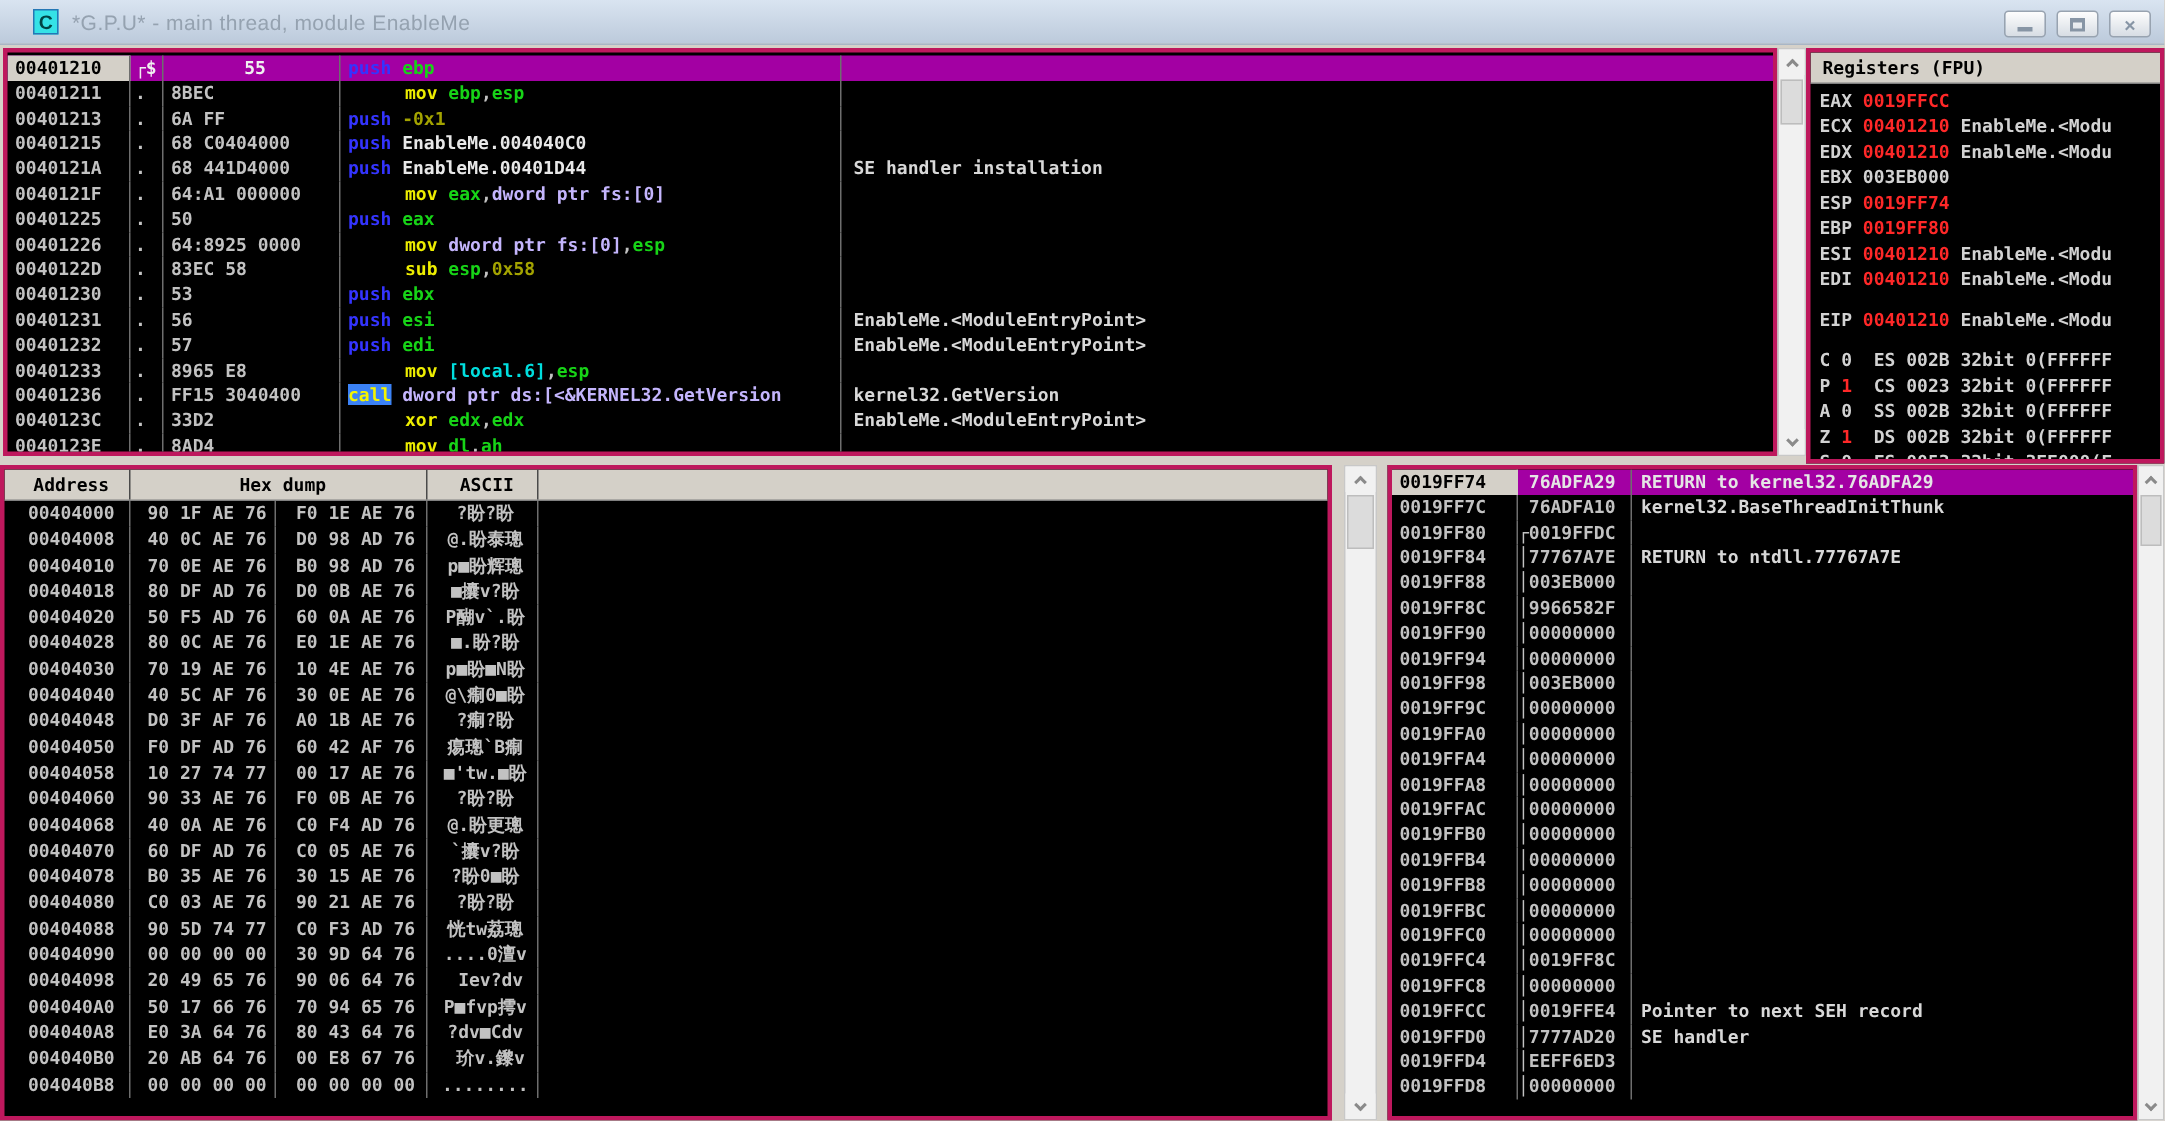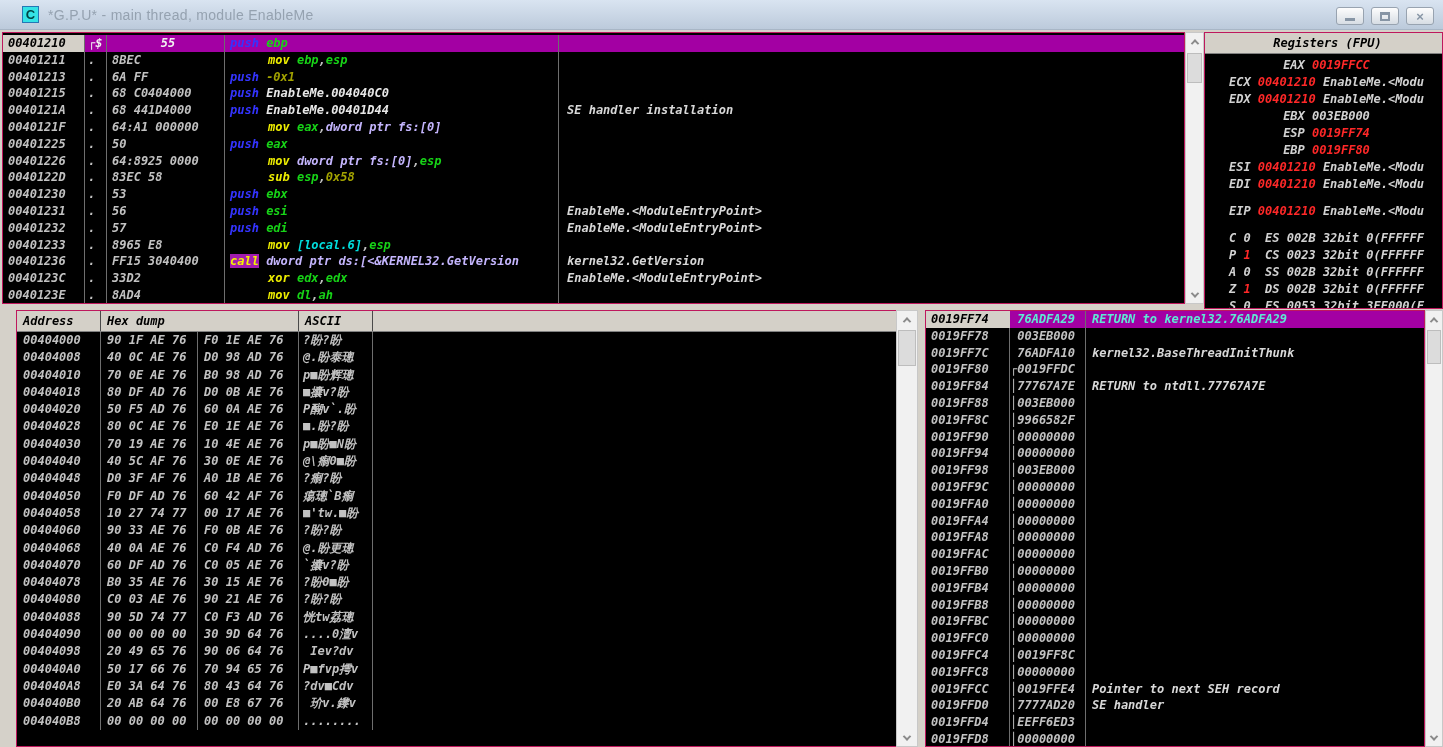--- a/index.html
+++ b/index.html
@@ -14,21 +14,21 @@
     color:#044; font-weight:bold; font-size:13px; text-align:center; line-height:15px; }
   .title-text { margin-left:9px; color:#95a2b0; font-size:14px; letter-spacing:0.3px; }
   .win-buttons { position:absolute; right:9px; top:7px; display:flex; gap:7px; }
   .win-btn { width:28px; height:18px; background:linear-gradient(#fdfdfd,#d7dde4); border:1px solid #98a3b0;
     border-radius:3px; display:flex; align-items:center; justify-content:center; color:#8795a5;
     font-size:13px; font-weight:bold; line-height:1; }
   .glyph-min { display:block; width:10px; height:3px; background:#8795a5; margin-top:7px; }
   .glyph-max { display:block; width:10px; height:9px; border:2px solid #8795a5; border-top-width:3px; }
 
   
-  .pane { position:absolute; background:#000; border:1px solid #be185d; overflow:hidden;font-style:italic; }
+  .pane { position:absolute; background:#000; border:3px solid #be185d; overflow:hidden; }
   .pane-header { background:#d4d0c8; color:#000; font-weight:bold; font-size:12px; height:21px;
     line-height:20px; border-bottom:1px solid #808080; white-space:pre; }
 
   
   .vscroll { position:absolute; background:#f1f1f1; border:1px solid #c8c8c8; }
   .sb-btn { position:absolute; left:0; width:100%; height:17px; background:#f1f1f1;
     display:flex; align-items:center; justify-content:center; }
   .sb-up { top:0; } .sb-down { bottom:0; }
   .chev { display:block; width:6px; height:6px; border-left:2px solid #8a8a8a; border-top:2px solid #8a8a8a; }
   .chev.up { transform:rotate(45deg) translate(1px,1px); }
@@ -42,39 +42,39 @@
   .drow.hl { background:#a300a3; color:#f0f0f0; }
   .c-addr { width:82px; padding-left:5px; flex:none; border-right:1px solid #6e6e6e; }
   .cell-hl { background:#d4d0c8; color:#000; }
   .c-dec { width:22px; padding-left:3px; flex:none; border-right:1px solid #6e6e6e; }
   .c-bytes { width:118px; padding-left:5px; flex:none; border-right:1px solid #6e6e6e; overflow:hidden; }
   .c-ins { width:334px; padding-left:5px; flex:none; border-right:1px solid #6e6e6e; overflow:hidden; }
   .c-com { flex:1; padding-left:8px; color:#d8d8d8; overflow:hidden; }
   .kb { color:#3434ff; } .ky { color:#eded00;padding-left:38px; } .kg { color:#17d417; }
   .km { color:#c4b5fd; } .ko { color:#a3a300; } .kw { color:#e8e8e8; }
   .kc { color:#00dede; } .ks { color:#c2c2c2; }
-  .kr { color:#f4f400; background:#a21caf; }
+  .kr { color:#f4f400; background:#3b82f6; }
   .drow.hl .ks, .drow.hl .c-bytes { color:#f0f0f0;text-align:center; }
 
   #disasm-sb { left:1185px; top:32px; width:19px; height:272px; }
   #regs-sb-thumb { top:20px; height:30px; }
 
   
-  #registers { left:1204px; top:32px; width:239px; height:277px;text-align:center; }
+  #registers { left:1204px; top:32px; width:239px; height:277px; }
   #registers .pane-header { padding-left:8px; }
   #reg-body { padding:3px 0 0 6px; }
   .reg-row { height:17px; line-height:17px; font-size:12px; font-weight:bold; white-space:pre; color:#d2d2d2; overflow:hidden; }
   .reg-name { color:#d2d2d2; }
   .reg-val { color:#d2d2d2; } .reg-val.red { color:#ff2828; }
   .reg-com { color:#d2d2d2; }
   .reg-gap { height:10px; }
   .flag-val.red { color:#ff2828; }
 
   
-  #hexdump { left:16px; top:310px; width:888px; height:437px; }
+  #hexdump { left:0; top:310px; width:888px; height:437px;text-align:center; }
   .hd-hrow { display:flex; }
   .hd-hcell { border-right:1px solid #4a4a4a; padding-left:6px; }
   .hd-h-addr { width:84px; flex:none; }
   .hd-h-hex { width:198px; flex:none; }
   .hd-h-ascii { width:74px; flex:none; }
   .hd-h-rest { flex:1; border-right:none; }
   .hdrow { display:flex; height:17.3px; line-height:17.3px; font-size:12px; font-weight:bold; white-space:pre; color:#c2c2c2; }
   .hd-addr { width:84px; padding-left:6px; flex:none; border-right:1px solid #6e6e6e; }
   .hd-b1 { width:97px; padding-left:6px; flex:none; border-right:1px solid #6e6e6e; }
   .hd-b2 { width:101px; padding-left:6px; flex:none; border-right:1px solid #6e6e6e; }
@@ -83,21 +83,21 @@
   #hex-sb { left:896px; top:310px; width:22px; height:437px; }
   #hex-sb .sb-thumb { top:19px; height:36px; }
 
   
   #stack { left:925px; top:310px; width:500px; height:437px; }
   .strow { display:flex; height:16.8px; line-height:16.8px; font-size:12px; font-weight:bold; white-space:pre; color:#c2c2c2; }
   .st-addr { width:84px; padding-left:5px; flex:none; border-right:1px solid #6e6e6e; }
   .st-val { width:76px; flex:none; border-right:1px solid #6e6e6e; overflow:hidden; }
   .st-com { flex:1; padding-left:6px; color:#d8d8d8; overflow:hidden; }
   .strow.hl .st-addr { background:#d4d0c8; color:#000; border-right-color:#d4d0c8; }
-  .strow.hl .st-val, .strow.hl .st-com { background:#a300a3; color:#5eead4; }
+  .strow.hl .st-val, .strow.hl .st-com { background:#a300a3; color:#e5e5e5; }
   #stack-sb { left:1425px; top:310px; width:18px; height:437px; }
   #stack-sb .sb-thumb { top:19px; height:34px; }
 </style>
 </head>
 <body>
 
 <div id="win">
 
   <div id="titlebar">
     <span class="app-icon">C</span>
@@ -208,21 +208,20 @@
       </div>
     <div class="sb-thumb"></div>
     <div class="sb-btn sb-down">
         <i class="chev down"></i>
       </div>
   </div>
 
   <div id="stack" class="pane">
     <div id="stack-body">
         <div class="strow hl"><span class="st-addr">0019FF74</span><span class="st-val"> 76ADFA29</span><span class="st-com">RETURN to kernel32.76ADFA29</span></div>
-        <div class="strow"><span class="st-addr">0019FF78</span><span class="st-val"> 003EB000</span><span class="st-com"></span></div>
         <div class="strow"><span class="st-addr">0019FF7C</span><span class="st-val"> 76ADFA10</span><span class="st-com">kernel32.BaseThreadInitThunk</span></div>
         <div class="strow"><span class="st-addr">0019FF80</span><span class="st-val">┌0019FFDC</span><span class="st-com"></span></div>
         <div class="strow"><span class="st-addr">0019FF84</span><span class="st-val">│77767A7E</span><span class="st-com">RETURN to ntdll.77767A7E</span></div>
         <div class="strow"><span class="st-addr">0019FF88</span><span class="st-val">│003EB000</span><span class="st-com"></span></div>
         <div class="strow"><span class="st-addr">0019FF8C</span><span class="st-val">│9966582F</span><span class="st-com"></span></div>
         <div class="strow"><span class="st-addr">0019FF90</span><span class="st-val">│00000000</span><span class="st-com"></span></div>
         <div class="strow"><span class="st-addr">0019FF94</span><span class="st-val">│00000000</span><span class="st-com"></span></div>
         <div class="strow"><span class="st-addr">0019FF98</span><span class="st-val">│003EB000</span><span class="st-com"></span></div>
         <div class="strow"><span class="st-addr">0019FF9C</span><span class="st-val">│00000000</span><span class="st-com"></span></div>
         <div class="strow"><span class="st-addr">0019FFA0</span><span class="st-val">│00000000</span><span class="st-com"></span></div>

